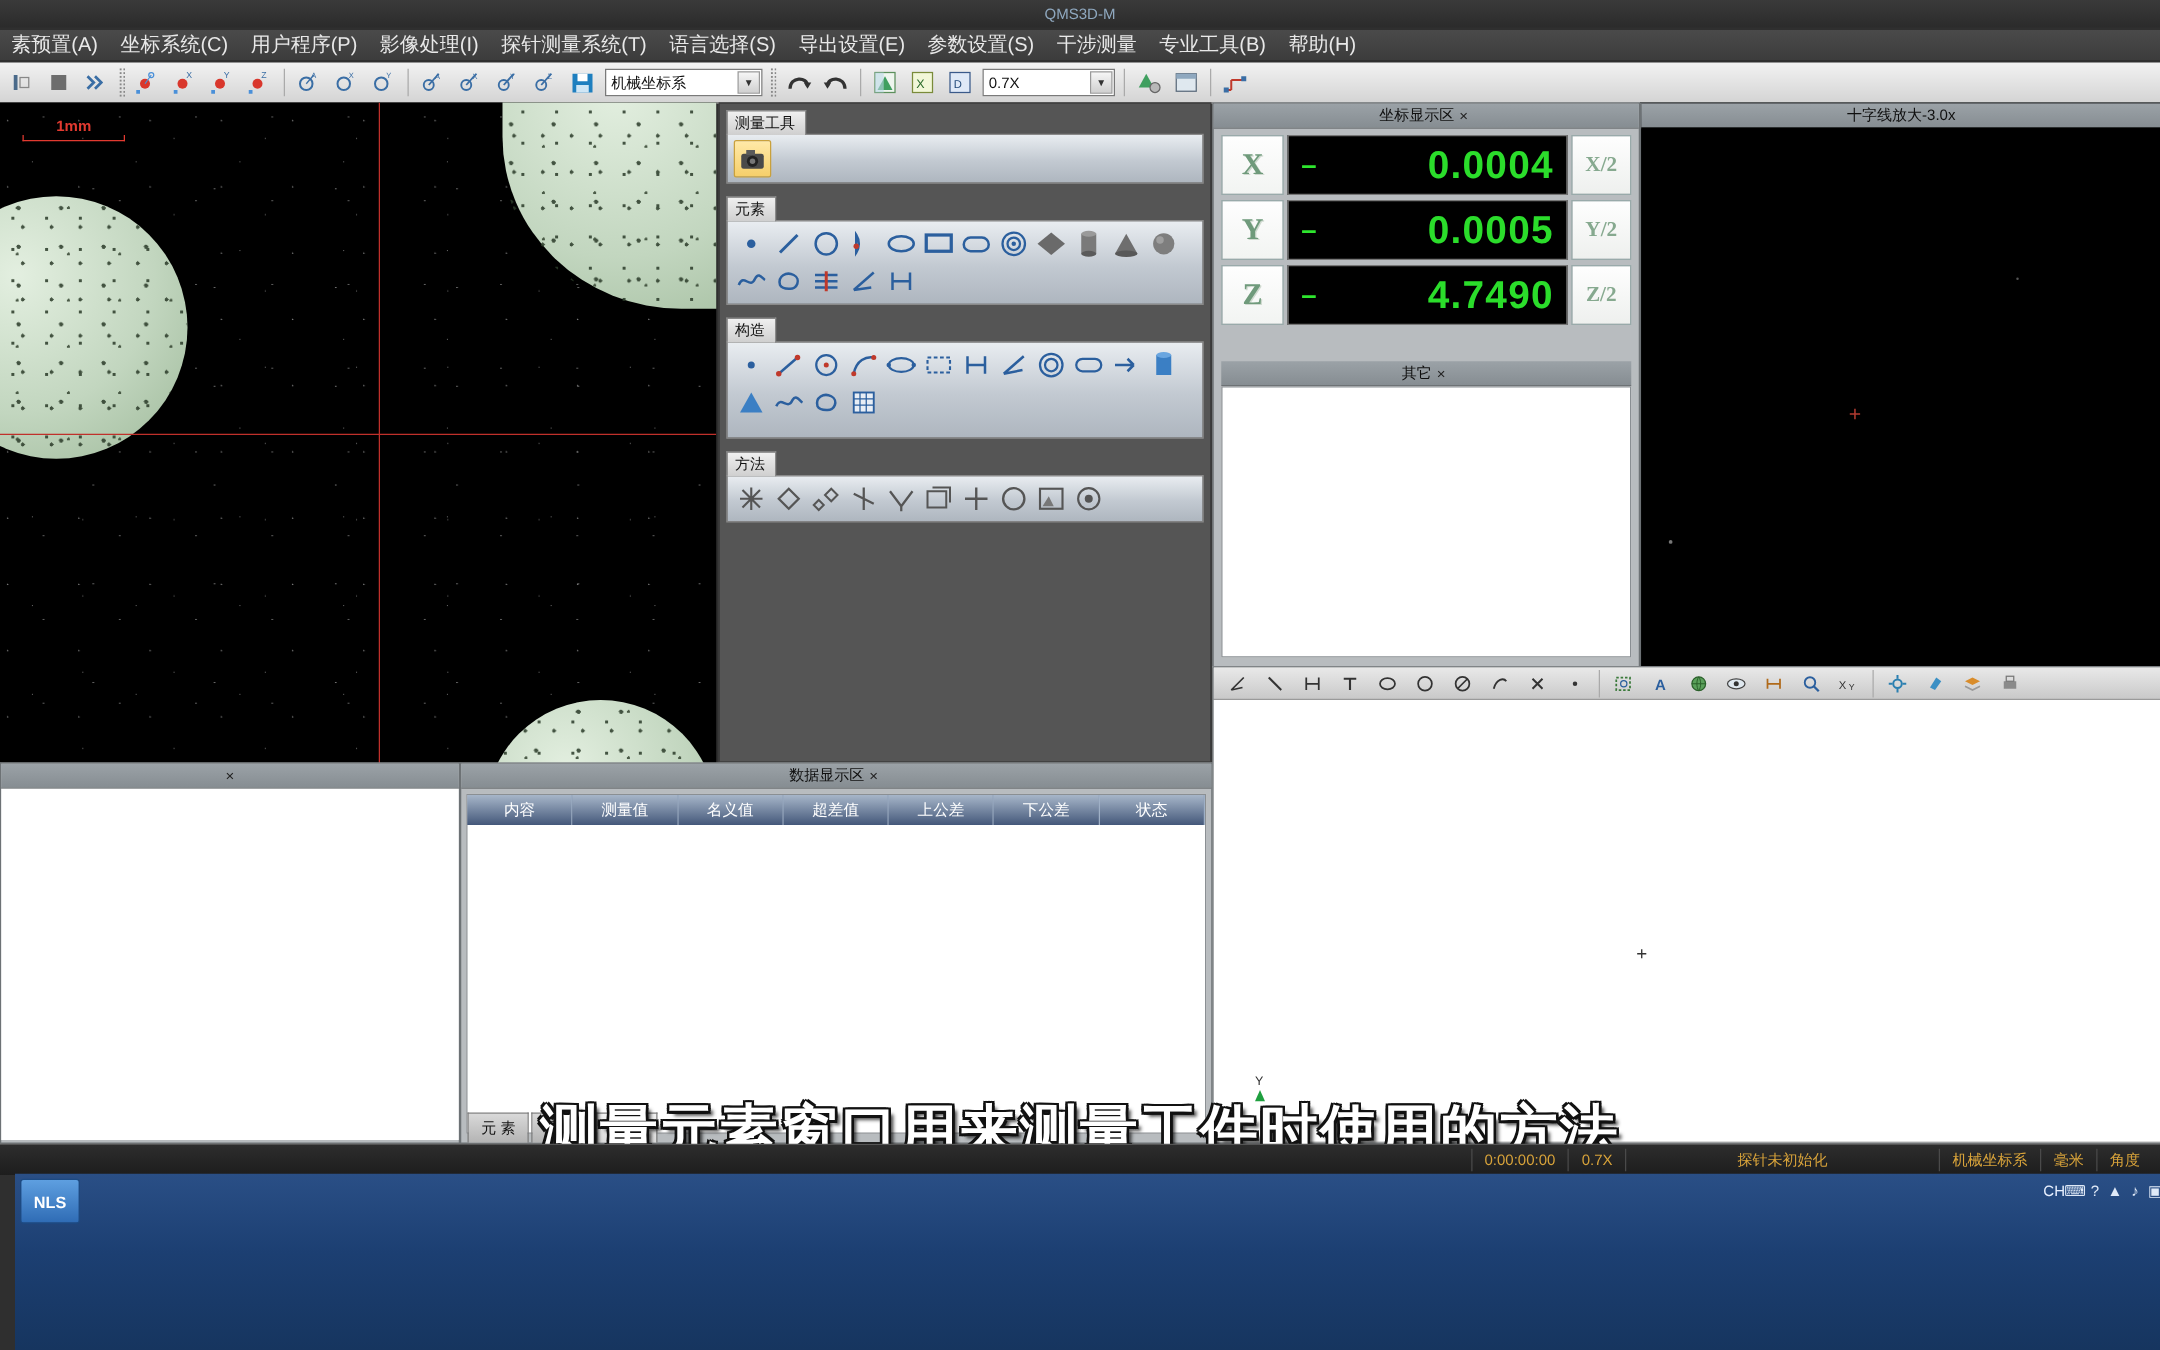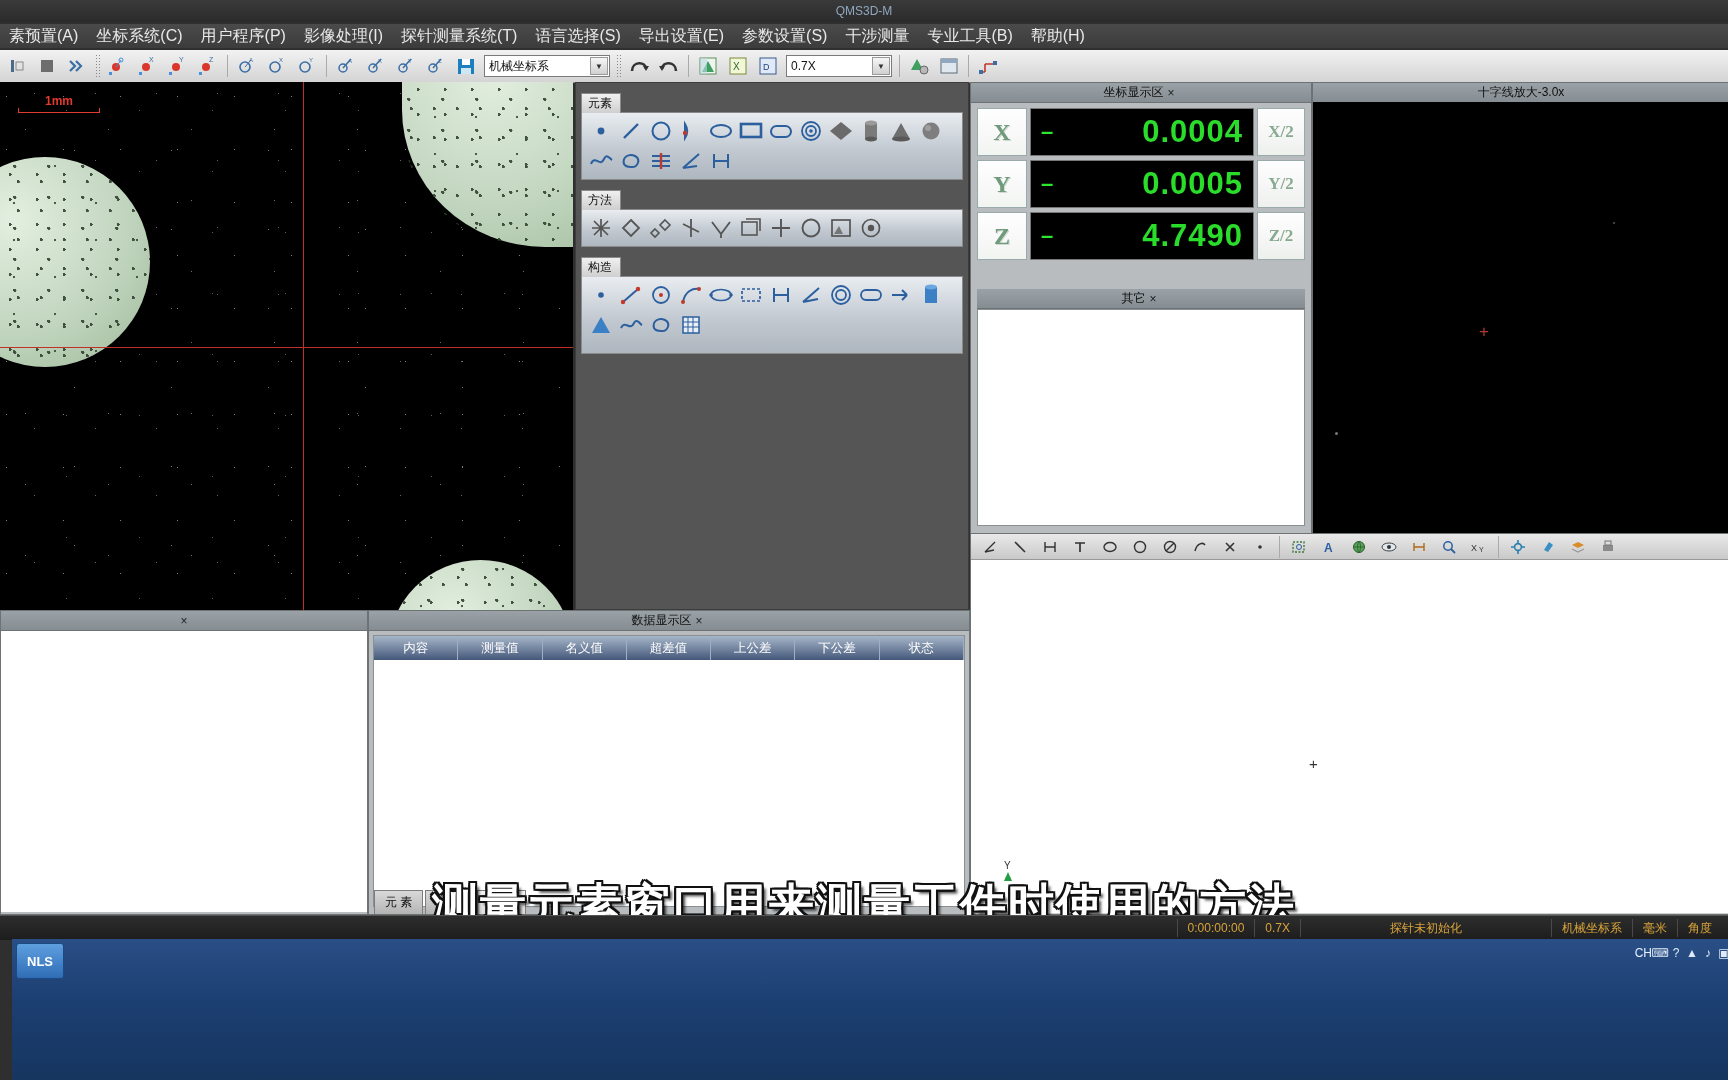--- a/index.html
+++ b/index.html
@@ -425,20 +425,33 @@
   <div class="xhair-v" style="left:303px;"></div>
   <div class="xhair-h" style="top:265px;"></div>
   <div id="scalebar">
     <div class="lbl">1mm</div>
     <div class="bar"></div>
   </div>
 </div>
 
 <div id="elemdock">
 
+  <div class="grp">
+    <div class="grp-tab">测量工具</div>
+    <div class="grp-body">
+      <div class="ic sel">
+        <svg width="22" height="20">
+            <rect x="2" y="6" width="18" height="12" rx="2" fill="#4a4a4a"></rect>
+            <rect x="6" y="3" width="7" height="4" fill="#5a5a5a"></rect>
+            <circle cx="11" cy="12" r="4.5" fill="#222"></circle>
+            <circle cx="11" cy="12" r="2.2" fill="#777"></circle>
+          </svg>
+      </div>
+    </div>
+  </div>
 
   <div class="grp" style="margin-top:9px;">
     <div class="grp-tab">元素</div>
     <div class="grp-body">
       <div class="ic">
           <svg width="20" height="20">
             <circle cx="10" cy="10" r="3.4" fill="#2b5f9e"></circle>
           </svg>
         </div>
       <div class="ic">
@@ -527,80 +540,20 @@
         </div>
       <div class="ic">
           <svg width="24" height="22">
             <path d="M5 4 V18 M19 4 V18 M5 11 H19" stroke="#2b5f9e" stroke-width="2"></path>
           </svg>
         </div>
     </div>
   </div>
 
   <div class="grp" style="margin-top:9px;">
-    <div class="grp-tab">方法</div>
-    <div class="grp-body">
-      <div class="ic">
-          <svg width="24" height="24">
-            <path d="M12 3 V21 M3 12 H21 M5 5 L19 19 M19 5 L5 19" stroke="#555" stroke-width="1.7"></path>
-          </svg>
-        </div>
-      <div class="ic">
-          <svg width="24" height="24">
-            <path d="M12 4 L20 12 L12 20 L4 12 Z" fill="none" stroke="#555" stroke-width="1.8"></path>
-          </svg>
-        </div>
-      <div class="ic">
-          <svg width="26" height="24">
-            <path d="M17 4 L22 9 L17 14 L12 9 Z" fill="none" stroke="#555" stroke-width="1.6"></path>
-            <path d="M7 13 L11 17 L7 21 L3 17 Z" fill="none" stroke="#555" stroke-width="1.6"></path>
-          </svg>
-        </div>
-      <div class="ic">
-          <svg width="24" height="24">
-            <path d="M12 3 V21 M4 8 L20 16" stroke="#555" stroke-width="1.8"></path>
-          </svg>
-        </div>
-      <div class="ic">
-          <svg width="26" height="24">
-            <path d="M4 6 L13 18 M13 18 L22 6 M13 18 L13 22" stroke="#555" stroke-width="1.8" fill="none"></path>
-          </svg>
-        </div>
-      <div class="ic">
-          <svg width="26" height="24">
-            <rect x="4" y="6" width="15" height="13" fill="none" stroke="#555" stroke-width="1.6"></rect>
-            <path d="M8 3 L22 3 L22 15" fill="none" stroke="#555" stroke-width="1.6"></path>
-          </svg>
-        </div>
-      <div class="ic">
-          <svg width="24" height="24">
-            <path d="M12 3 V21 M3 12 H21" stroke="#555" stroke-width="1.9"></path>
-          </svg>
-        </div>
-      <div class="ic">
-          <svg width="24" height="24">
-            <circle cx="12" cy="12" r="8.5" fill="none" stroke="#555" stroke-width="1.9"></circle>
-          </svg>
-        </div>
-      <div class="ic">
-          <svg width="24" height="24">
-            <rect x="3" y="4" width="18" height="16" fill="none" stroke="#555" stroke-width="1.7"></rect>
-            <path d="M5 18 L10 10 L14 18 Z" fill="#777"></path>
-          </svg>
-        </div>
-      <div class="ic">
-          <svg width="24" height="24">
-            <circle cx="12" cy="12" r="8.5" fill="none" stroke="#555" stroke-width="1.7"></circle>
-            <circle cx="12" cy="12" r="3.2" fill="#555"></circle>
-          </svg>
-        </div>
-    </div>
-  </div>
-
-  <div class="grp" style="margin-top:9px;">
     <div class="grp-tab">构造</div>
     <div class="grp-body" style="min-height:68px;align-content:flex-start;">
       <div class="ic">
           <svg width="20" height="20">
             <circle cx="10" cy="10" r="2.8" fill="#2b5f9e"></circle>
           </svg>
         </div>
       <div class="ic">
           <svg width="24" height="22">
             <path d="M4 18 L19 5" stroke="#2b5f9e" stroke-width="2"></path>
@@ -678,20 +631,80 @@
         </div>
       <div class="ic">
           <svg width="24" height="22">
             <path d="M5 14 C3 7, 10 3, 16 6 C22 9, 19 18, 12 17 C8 17, 6 16, 5 14 Z" fill="none" stroke="#2b5f9e" stroke-width="2"></path>
           </svg>
         </div>
       <div class="ic">
           <svg width="22" height="22">
             <rect x="3" y="3" width="16" height="16" fill="#e8eef5" stroke="#2b5f9e" stroke-width="1.5"></rect>
             <path d="M3 8 H19 M3 13 H19 M8 3 V19 M13 3 V19" stroke="#2b5f9e" stroke-width="1"></path>
+          </svg>
+        </div>
+    </div>
+  </div>
+
+  <div class="grp" style="margin-top:9px;">
+    <div class="grp-tab">方法</div>
+    <div class="grp-body">
+      <div class="ic">
+          <svg width="24" height="24">
+            <path d="M12 3 V21 M3 12 H21 M5 5 L19 19 M19 5 L5 19" stroke="#555" stroke-width="1.7"></path>
+          </svg>
+        </div>
+      <div class="ic">
+          <svg width="24" height="24">
+            <path d="M12 4 L20 12 L12 20 L4 12 Z" fill="none" stroke="#555" stroke-width="1.8"></path>
+          </svg>
+        </div>
+      <div class="ic">
+          <svg width="26" height="24">
+            <path d="M17 4 L22 9 L17 14 L12 9 Z" fill="none" stroke="#555" stroke-width="1.6"></path>
+            <path d="M7 13 L11 17 L7 21 L3 17 Z" fill="none" stroke="#555" stroke-width="1.6"></path>
+          </svg>
+        </div>
+      <div class="ic">
+          <svg width="24" height="24">
+            <path d="M12 3 V21 M4 8 L20 16" stroke="#555" stroke-width="1.8"></path>
+          </svg>
+        </div>
+      <div class="ic">
+          <svg width="26" height="24">
+            <path d="M4 6 L13 18 M13 18 L22 6 M13 18 L13 22" stroke="#555" stroke-width="1.8" fill="none"></path>
+          </svg>
+        </div>
+      <div class="ic">
+          <svg width="26" height="24">
+            <rect x="4" y="6" width="15" height="13" fill="none" stroke="#555" stroke-width="1.6"></rect>
+            <path d="M8 3 L22 3 L22 15" fill="none" stroke="#555" stroke-width="1.6"></path>
+          </svg>
+        </div>
+      <div class="ic">
+          <svg width="24" height="24">
+            <path d="M12 3 V21 M3 12 H21" stroke="#555" stroke-width="1.9"></path>
+          </svg>
+        </div>
+      <div class="ic">
+          <svg width="24" height="24">
+            <circle cx="12" cy="12" r="8.5" fill="none" stroke="#555" stroke-width="1.9"></circle>
+          </svg>
+        </div>
+      <div class="ic">
+          <svg width="24" height="24">
+            <rect x="3" y="4" width="18" height="16" fill="none" stroke="#555" stroke-width="1.7"></rect>
+            <path d="M5 18 L10 10 L14 18 Z" fill="#777"></path>
+          </svg>
+        </div>
+      <div class="ic">
+          <svg width="24" height="24">
+            <circle cx="12" cy="12" r="8.5" fill="none" stroke="#555" stroke-width="1.7"></circle>
+            <circle cx="12" cy="12" r="3.2" fill="#555"></circle>
           </svg>
         </div>
     </div>
   </div>
 
   <div id="cursor">
     <svg width="14" height="20">
         <path d="M1 1 L1 17 L5 13 L8 19 L10 18 L7 12 L12 12 Z" fill="#fff" stroke="#000" stroke-width="1.2"></path>
       </svg>
   </div>

